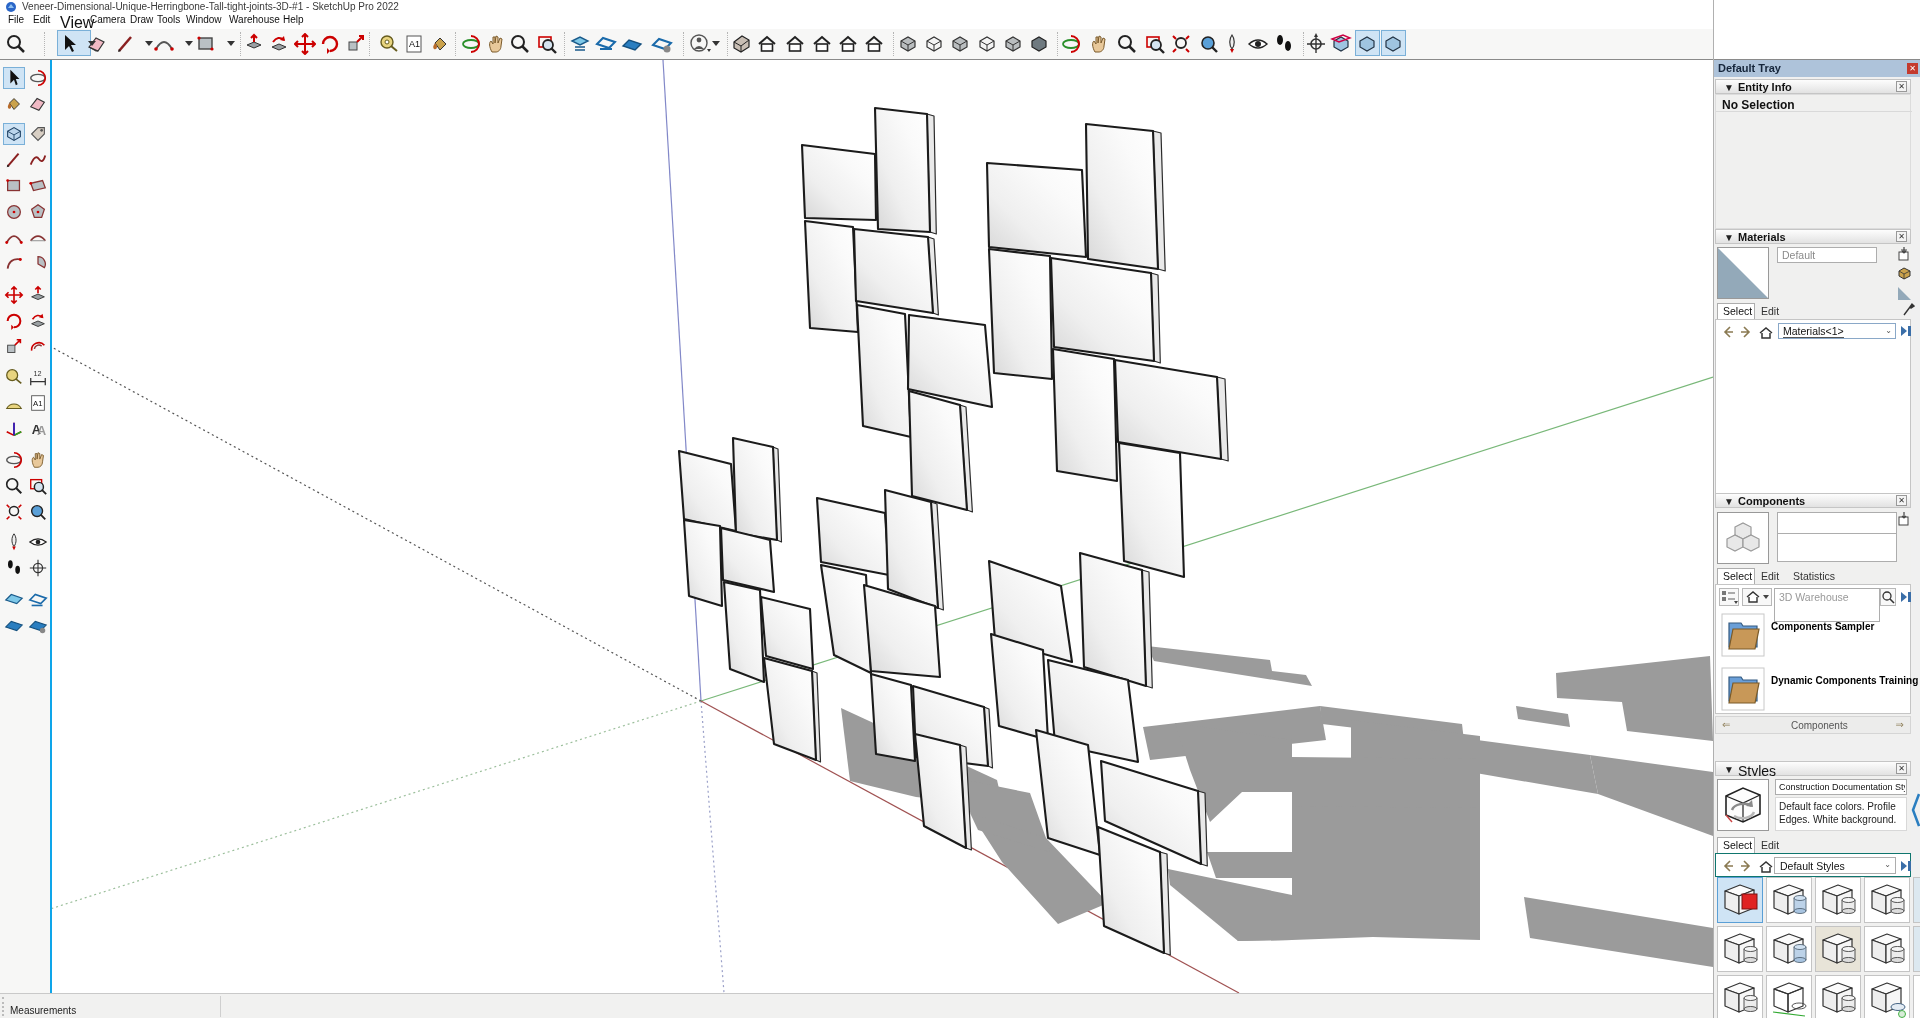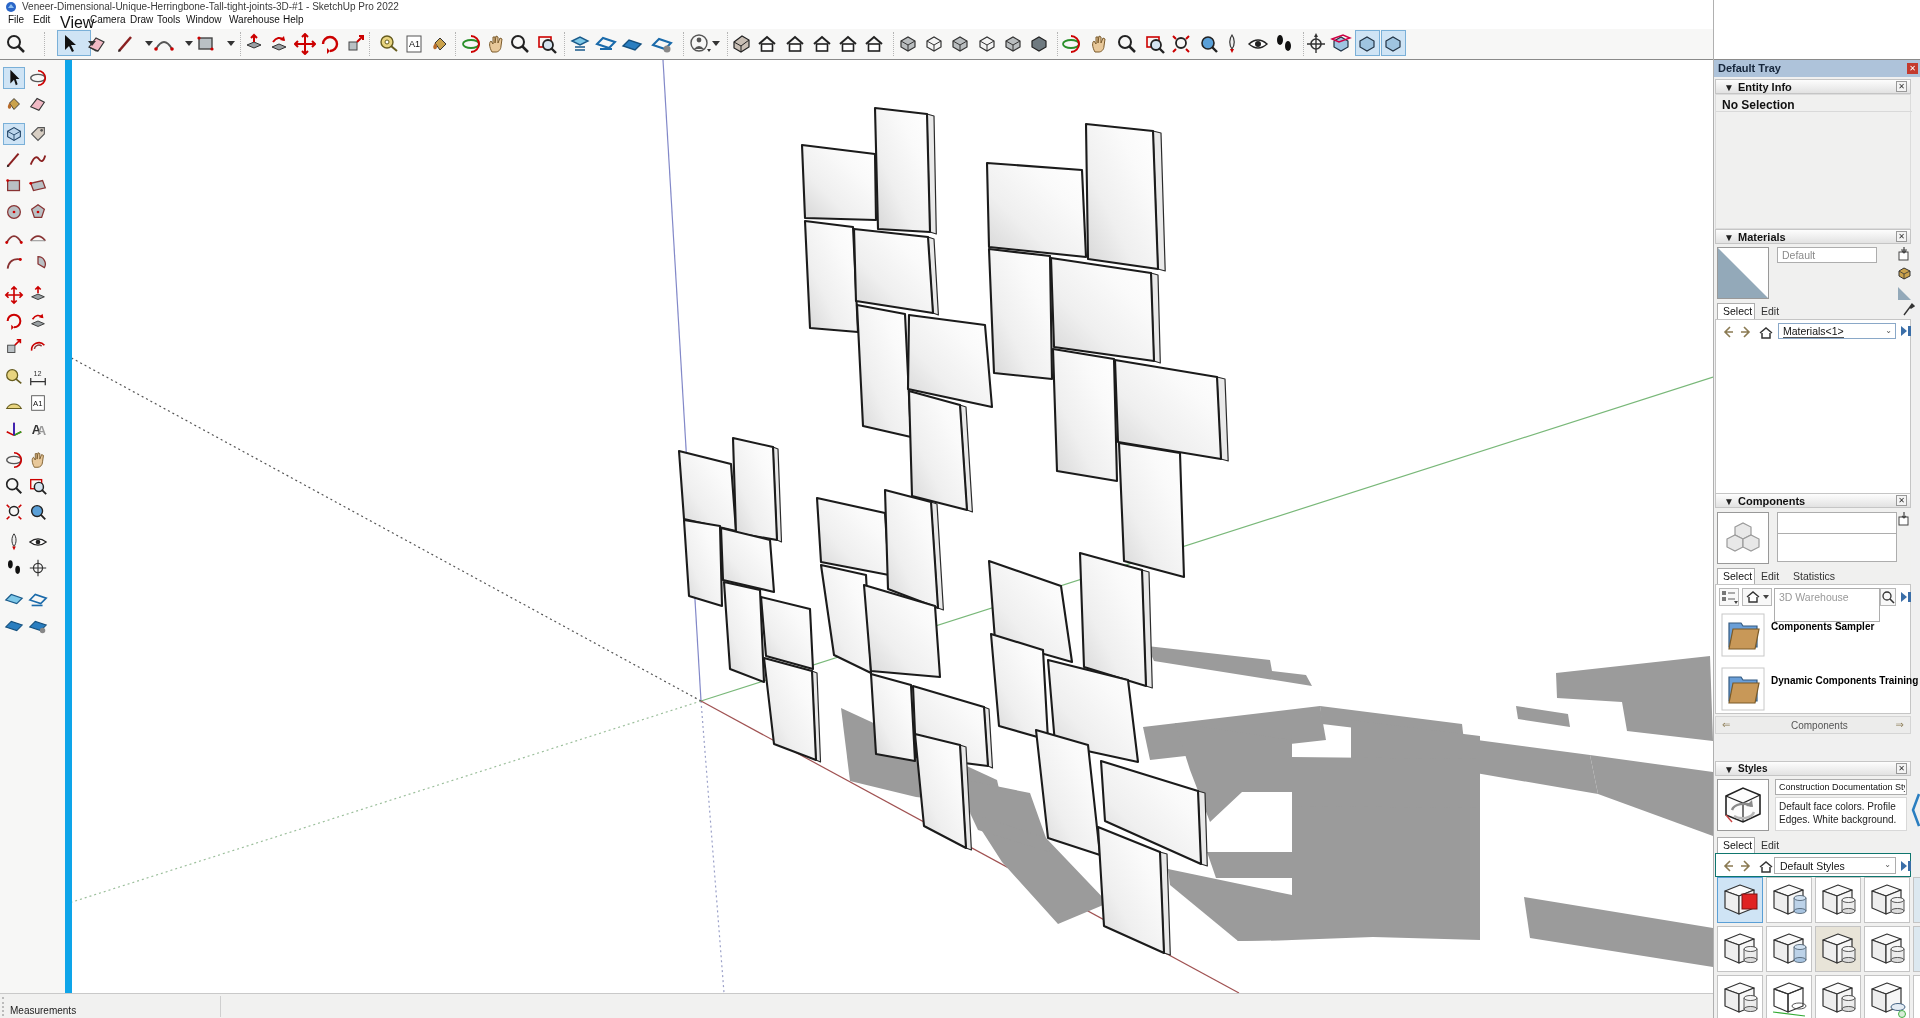--- a/index.html
+++ b/index.html
@@ -321,21 +321,21 @@
     <div style="position:absolute;left:369px;top:3px;width:1px;height:24px;border-left:1px dotted #b5b5b5"></div>
     <div style="position:absolute;left:455px;top:3px;width:1px;height:24px;border-left:1px dotted #b5b5b5"></div>
     <div style="position:absolute;left:564px;top:3px;width:1px;height:24px;border-left:1px dotted #b5b5b5"></div>
     <div style="position:absolute;left:683px;top:3px;width:1px;height:24px;border-left:1px dotted #b5b5b5"></div>
     <div style="position:absolute;left:727px;top:3px;width:1px;height:24px;border-left:1px dotted #b5b5b5"></div>
     <div style="position:absolute;left:893px;top:3px;width:1px;height:24px;border-left:1px dotted #b5b5b5"></div>
     <div style="position:absolute;left:1057px;top:3px;width:1px;height:24px;border-left:1px dotted #b5b5b5"></div>
     <div style="position:absolute;left:1303px;top:3px;width:1px;height:24px;border-left:1px dotted #b5b5b5"></div>
 </div>
 
-<div class="abs" style="left:0;top:60px;width:72px;height:933px;background:#f7f7f6;border-right:7px solid #0ea5e9">
+<div class="abs" style="left:0;top:60px;width:52px;height:933px;background:#f7f7f6;border-right:2px solid #0ea5e9">
 <div style="position:absolute;left:3px;top:7px;width:22px;height:22px;background:#cfe4f5;border:1px solid #7ab0d8"></div>
     <div style="position:absolute;left:3px;top:63px;width:22px;height:22px;background:#cfe4f5;border:1px solid #7ab0d8"></div>
     <svg style="position:absolute;left:4px;top:8px" width="20" height="20" viewBox="0 0 22 22">
       <path d="M7 2 L7 17 L11 13 L13 19 L15 18 L13 12 L17 12 Z" fill="#111"></path>
     </svg>
     <svg style="position:absolute;left:28px;top:8px" width="20" height="20" viewBox="0 0 22 22">
       <ellipse cx="11" cy="11" rx="8" ry="4" fill="none" stroke="#555" stroke-width="1.6"></ellipse>
       <path d="M11 3 A 8 8 0 0 1 11 19" fill="none" stroke="#c00" stroke-width="1.8"></path>
     </svg>
     <svg style="position:absolute;left:4px;top:34px" width="20" height="20" viewBox="0 0 22 22">
@@ -636,21 +636,21 @@
     <span class="abs" style="left:55px;top:90px;font-size:10px;font-weight:bold;color:#000;white-space:nowrap">Dynamic Components Training</span>
   </div>
   <div class="abs" style="left:0px;top:208px;width:196px;height:18px;background:#ececeb;border:1px solid #d5d5d5">
     <span class="abs" style="left:6px;top:2px;font-size:10px;color:#8a7a52">⇐</span>
     <span class="abs" style="left:75px;top:3px;font-size:10px;color:#555">Components</span>
     <span class="abs" style="right:6px;top:2px;font-size:10px;color:#8a7a52">⇒</span>
   </div>
 </div>
 <div style="position:absolute;left:1715px;top:761px;width:196px;height:15px;background:linear-gradient(#fdfdfd,#e2e2e2);border:1px solid #c5c5c5;box-sizing:border-box">
     <span style="position:absolute;left:8px;top:2px;font-size:10px;color:#222">▼</span>
-    <span style="position:absolute;left:22px;top:1px;font-size:10px;font-weight:bold;color:#111">Styles</span>
+    <span style="position:absolute;left:22px;top:1px;font-size:14px;font-weight:normal;color:#111">Styles</span>
     <span style="position:absolute;right:3px;top:1px;width:11px;height:11px;border:1px solid #999;background:#f4f4f4;font-size:8px;line-height:10px;text-align:center;color:#333">✕</span>
   </div>
 <div class="abs" style="left:1715px;top:776px;width:196px;height:242px;background:#f0f0ef">
   <div class="abs" style="left:2px;top:3px;width:52px;height:52px;background:#fff;border:1px solid #999">
     <svg width="50" height="50" viewBox="0 0 50 50">
         <path d="M8 16 L25 8 L42 15 L42 34 L25 42 L8 35 Z" fill="#fcfcfc" stroke="#222" stroke-width="1.6"></path>
         <path d="M8 16 L25 23 L42 15 M25 23 L25 42" fill="none" stroke="#222" stroke-width="1.2"></path>
         <path d="M14 30 A 12 8 0 0 1 34 26" fill="none" stroke="#8a8a8a" stroke-width="2.5"></path>
         <path d="M34 20 L35 27 L28 26" fill="#8a8a8a"></path>
         <path d="M16 36 A 12 8 0 0 0 36 32" fill="none" stroke="#b8b8b8" stroke-width="2.5"></path>

